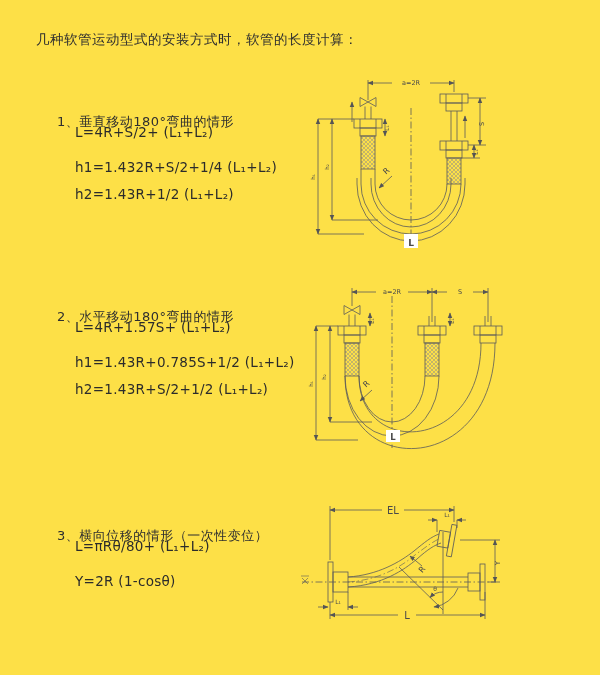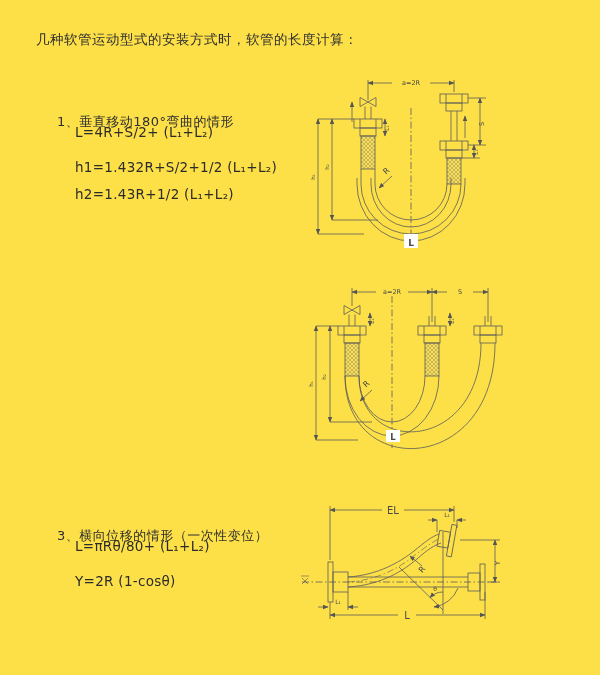--- a/index.html
+++ b/index.html
@@ -21,24 +21,30 @@
 </head>
 <body>
 
 <div class="page">
 
   <h1 class="title">几种软管运动型式的安装方式时，软管的长度计算：</h1>
 
   <section class="sec" id="sec1">
     <h2>1、垂直移动180°弯曲的情形</h2>
     <p class="formula f0">L=4R+S/2+ (L₁+L₂)</p>
-    <p class="formula f1">h1=1.432R+S/2+1/2 (L₁+L₂)</p>
+    <p class="formula f1">h1=1.432R+S/2+1/4 (L₁+L₂)</p>
     <p class="formula f2">h2=1.43R+1/2 (L₁+L₂)</p>
   </section>
 
+  <section class="sec" id="sec2">
+    <h2>2、水平移动180°弯曲的情形</h2>
+    <p class="formula f0">L=4R+1.57S+ (L₁+L₂)</p>
+    <p class="formula f1">h1=1.43R+0.785S+1/2 (L₁+L₂)</p>
+    <p class="formula f2">h2=1.43R+S/2+1/2 (L₁+L₂)</p>
+  </section>
 
   <section class="sec" id="sec3">
     <h2>3、横向位移的情形（一次性变位）</h2>
     <p class="formula f0">L=πRθ/80+ (L₁+L₂)</p>
     <p class="formula f1">Y=2R (1-cosθ)</p>
   </section>
 
   <svg class="diag" id="diag1" viewBox="0 0 265 192">
     <defs>
       <pattern id="braid1" width="4" height="4" patternUnits="userSpaceOnUse">

